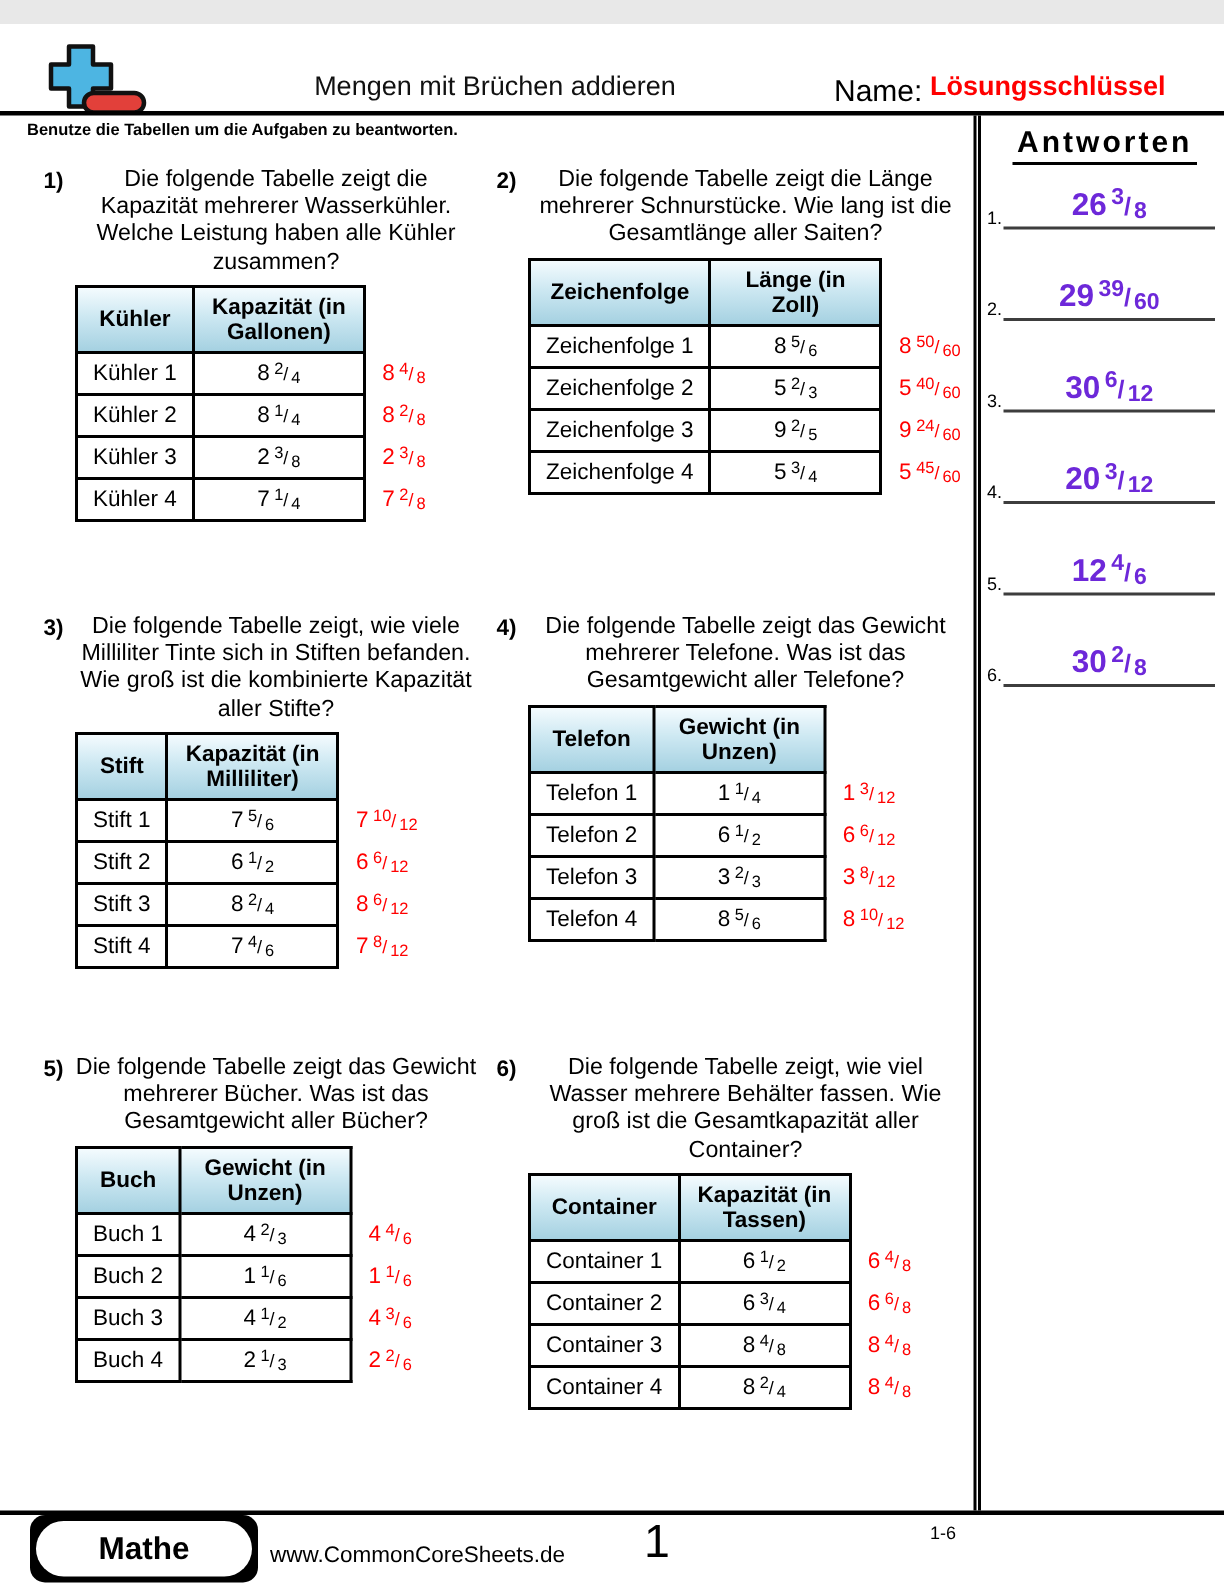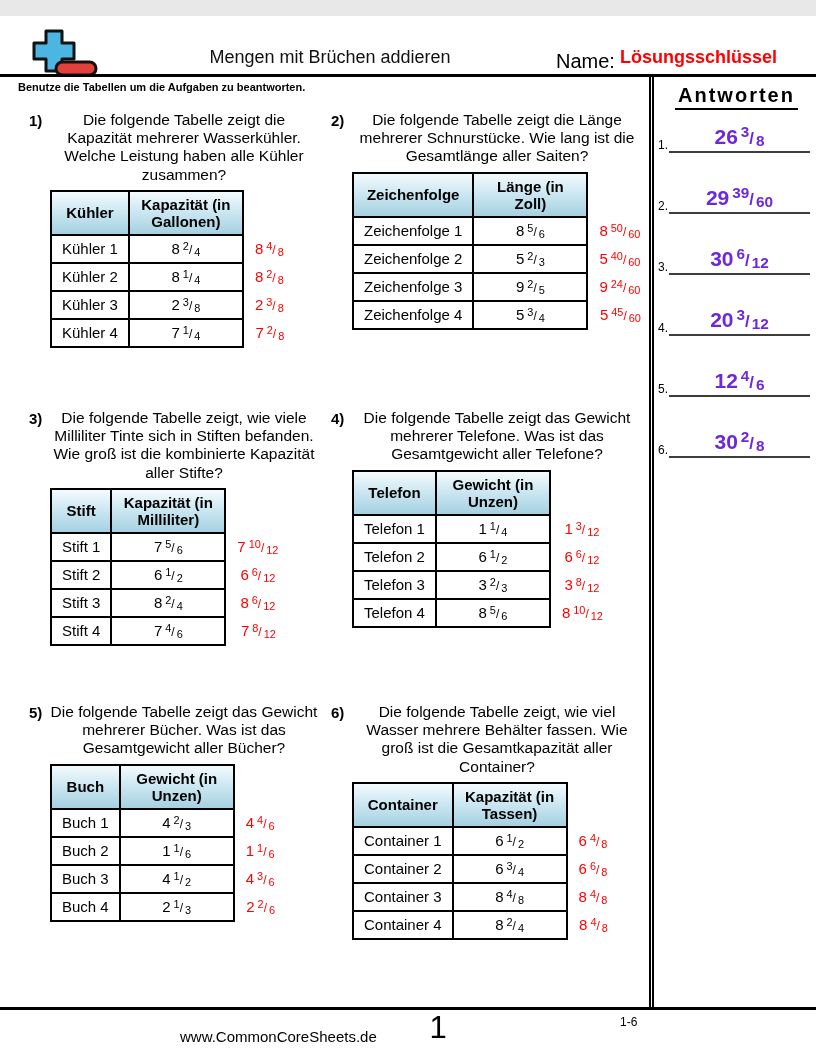--- a/index.html
+++ b/index.html
@@ -50,21 +50,21 @@
   .ptable { border-collapse: collapse; margin: 6px 0 0 30px; }
   .ptable th, .ptable td.c { border: 2px solid #000; }
   .ptable th { font-size: 15px; font-weight: bold; text-align: center;
     padding: 4px 7px; line-height: 17px;
     background: linear-gradient(180deg, #f4fbfe 0%, #cde8f2 45%, #a5d1e1 100%); }
   .ptable th.col2 { width: 114px; }
   .ptable td { height: 28px; }
   .ptable td.lab { font-size: 15px; text-align: center; padding: 2px 10px; white-space: nowrap; }
   .ptable td.val { font-size: 15px; text-align: center; padding: 2px 6px; white-space: nowrap; }
   .ptable td.ann { border: none; color: #ff0000; font-size: 15px;
-    padding-left: 11px; white-space: nowrap; text-align: center; }
+    padding-left: 11px; white-space: nowrap; }
 
   
   .frac-n { font-size: 0.73em; vertical-align: 0.40em; margin: 0 0 0 3px; }
   .frac-s { font-size: 0.80em; }
   .frac-d { font-size: 0.73em; vertical-align: -0.14em; margin-left: 2px; }
   .answer-val .frac-n { vertical-align: 0.46em; }
 
   
   .footer-rule { position: absolute; left: 0; top: 991px; width: 816px; height: 2.5px; background: #000; }
   .brand-badge { position: absolute; left: 20px; top: 994px; width: 152px; height: 45px;
@@ -369,20 +369,23 @@
 
         <div class="answer-item">
           <span class="answer-num">6.</span>
           <span class="answer-val"><span class="frac-w">30</span><span class="frac-n">2</span><span class="frac-s">/</span><span class="frac-d">8</span></span>
           <span class="answer-line"></span>
         </div>
       </div>
   </div>
 
   <div class="footer-rule"></div>
+  <div class="brand-badge">
+    <div class="brand-pill">Mathe</div>
+  </div>
   <div class="site-url">www.CommonCoreSheets.de</div>
   <div class="page-number">1</div>
   <div class="score-range">1-6</div>
   <div class="scores">
 
       <div class="score-cell">83</div>
 
       <div class="score-cell">67</div>
 
       <div class="score-cell">50</div>

